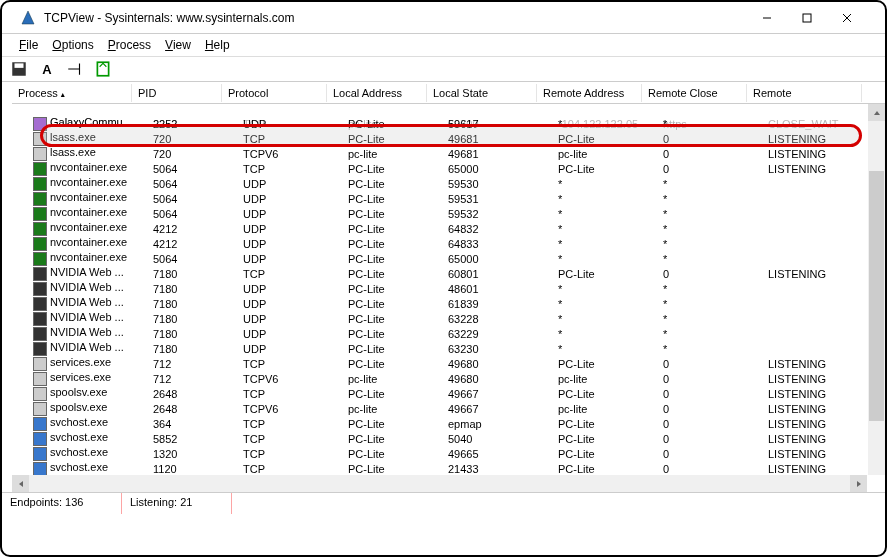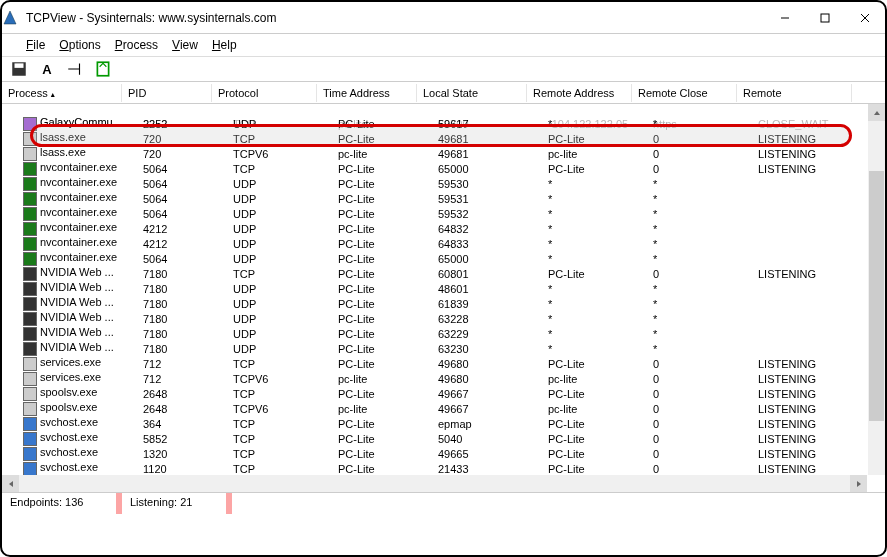--- a/index.html
+++ b/index.html
@@ -1,23 +1,23 @@
 <!DOCTYPE html>
 <html><head>
 <meta charset="utf-8">
 <style>
 * { margin: 0; padding: 0; box-sizing: border-box; }
 body { font-family: "Segoe UI", Tahoma, sans-serif; font-size: 12px; background: #fff; width: 887px; height: 557px; overflow: hidden; border: 2px solid #000; border-radius: 10px; }
-.titlebar { display: flex; align-items: center; height: 32px; padding: 0 0; border-bottom: 1px solid #ccc; }
+.titlebar { display: flex; align-items: center; height: 32px; padding: 0 18px; border-bottom: 1px solid #ccc; }
 .titlebar .icon { width: 16px; height: 16px; margin-right: 8px; }
 .titlebar .title { flex: 1; font-size: 12px; color: #000; }
 .winbtns { display: flex; gap: 0; }
 .winbtn { width: 40px; height: 28px; display: flex; align-items: center; justify-content: center; cursor: default; }
 .winbtn svg { width: 10px; height: 10px; }
-.menubar { display: flex; gap: 14px; padding: 4px 24px; font-size: 12px; }
+.menubar { display: flex; gap: 14px; padding: 4px 17px; font-size: 12px; }
 .menubar span { cursor: default; }
 .menubar span u { text-decoration: underline; }
 .toolbar { display: flex; align-items: center; gap: 10px; padding: 3px 8px; border-top: 1px solid #ddd; border-bottom: 1px solid #ccc; height: 26px; }
 .toolbar .tbn { width: 18px; height: 18px; display: flex; align-items: center; justify-content: center; cursor: default; }
 .header-row, .data-row { display: flex; align-items: center; font-size: 11px; }
 .header-row { border-bottom: 1px solid #ccc; background: #fff; height: 22px; position: relative; }
 .header-row .cell { border-right: 1px solid #e5e5e5; padding: 3px 6px; color: #000; cursor: default; white-space: nowrap; overflow: hidden; }
 .data-row { height: 15px; }
 .data-row .cell { padding: 0 6px; white-space: nowrap; overflow: hidden; text-overflow: clip; }
 .data-row .picon { width: 14px; height: 14px; margin-right: 3px; display: inline-block; vertical-align: middle; border: 1px solid #666; }
@@ -27,30 +27,30 @@
 .picon.blue { background: #3877cc; }
 .picon.purple { background: #a56dd1; }
 .col-process { width: 120px; }
 .col-pid { width: 90px; }
 .col-protocol { width: 105px; }
 .col-laddr { width: 100px; }
 .col-lport { width: 110px; }
 .col-raddr { width: 105px; }
 .col-rport { width: 105px; }
 .col-state { width: 115px; }
-.listarea { height: 410px; overflow: hidden; position: relative; }
+.listarea { height: 410px; overflow: hidden; position: relative; margin-left: 10px; }
 .rows { position: relative; padding-left: 15px; }
 .highlight-band { position: absolute; border: 3px solid #d40000; border-radius: 14px; left: 28px; width: 822px; height: 23px; pointer-events: none; background: rgba(200,200,200,0.25); z-index: 50; }
 .scrollbar-h { position: absolute; bottom: 0; left: 0; right: 18px; height: 17px; background: #f0f0f0; display: flex; align-items: center; }
 .scrollbar-h .sbtn { width: 17px; height: 17px; background: #ddd; display: flex; align-items: center; justify-content: center; }
 .scrollbar-v { position: absolute; right: 0; top: 22px; bottom: 17px; width: 17px; background: #f0f0f0; }
 .scrollbar-v .sbtn { width: 17px; height: 17px; background: #ddd; display: flex; align-items: center; justify-content: center; }
 .scrollbar-v .thumb { width: 15px; margin: 0 1px; height: 250px; background: #ccc; margin-top: 50px; }
 .statusbar { display: flex; border-top: 1px solid #ccc; height: 22px; font-size: 11px; }
-.statusbar .scell { border-right: 6px solid #fca5a5; padding: 3px 8px; }
+.statusbar .scell { border-right: 1px solid #fca5a5; padding: 3px 8px; }
 .partial-top { position: absolute; top: 0; opacity: 0.3; }
 </style>
 </head>
 <body>
 
 <div class="titlebar">
   <span class="icon">
     <svg viewBox="0 0 16 16">
         <path d="M8 1 L14 14 L2 14 Z" fill="#2a6db8" stroke="#134" stroke-width="0.5"></path>
       </svg>
@@ -104,21 +104,21 @@
         <path d="M5 6 L8 3 L11 6" fill="none" stroke="#090"></path>
       </svg>
     </span>
 </div>
 
 <div class="listarea">
   <div class="header-row">
     <div class="cell col-process"><span>Process</span> <span style="font-size:8px;">▴</span></div>
     <div class="cell col-pid">PID</div>
     <div class="cell col-protocol">Protocol</div>
-    <div class="cell col-laddr">Time Address</div>
+    <div class="cell col-laddr">Local Address</div>
     <div class="cell col-lport">Local State</div>
     <div class="cell col-raddr">Remote Address</div>
     <div class="cell col-rport">Remote Close</div>
     <div class="cell col-state">Remote</div>
   </div>
 
   <div class="rows" id="rows-container">
     <div class="data-row partial-top">
       <div class="cell col-process"><span class="picon purple"></span><span>GalaxyCommu..</span></div>
       <div class="cell col-pid">2252</div>

